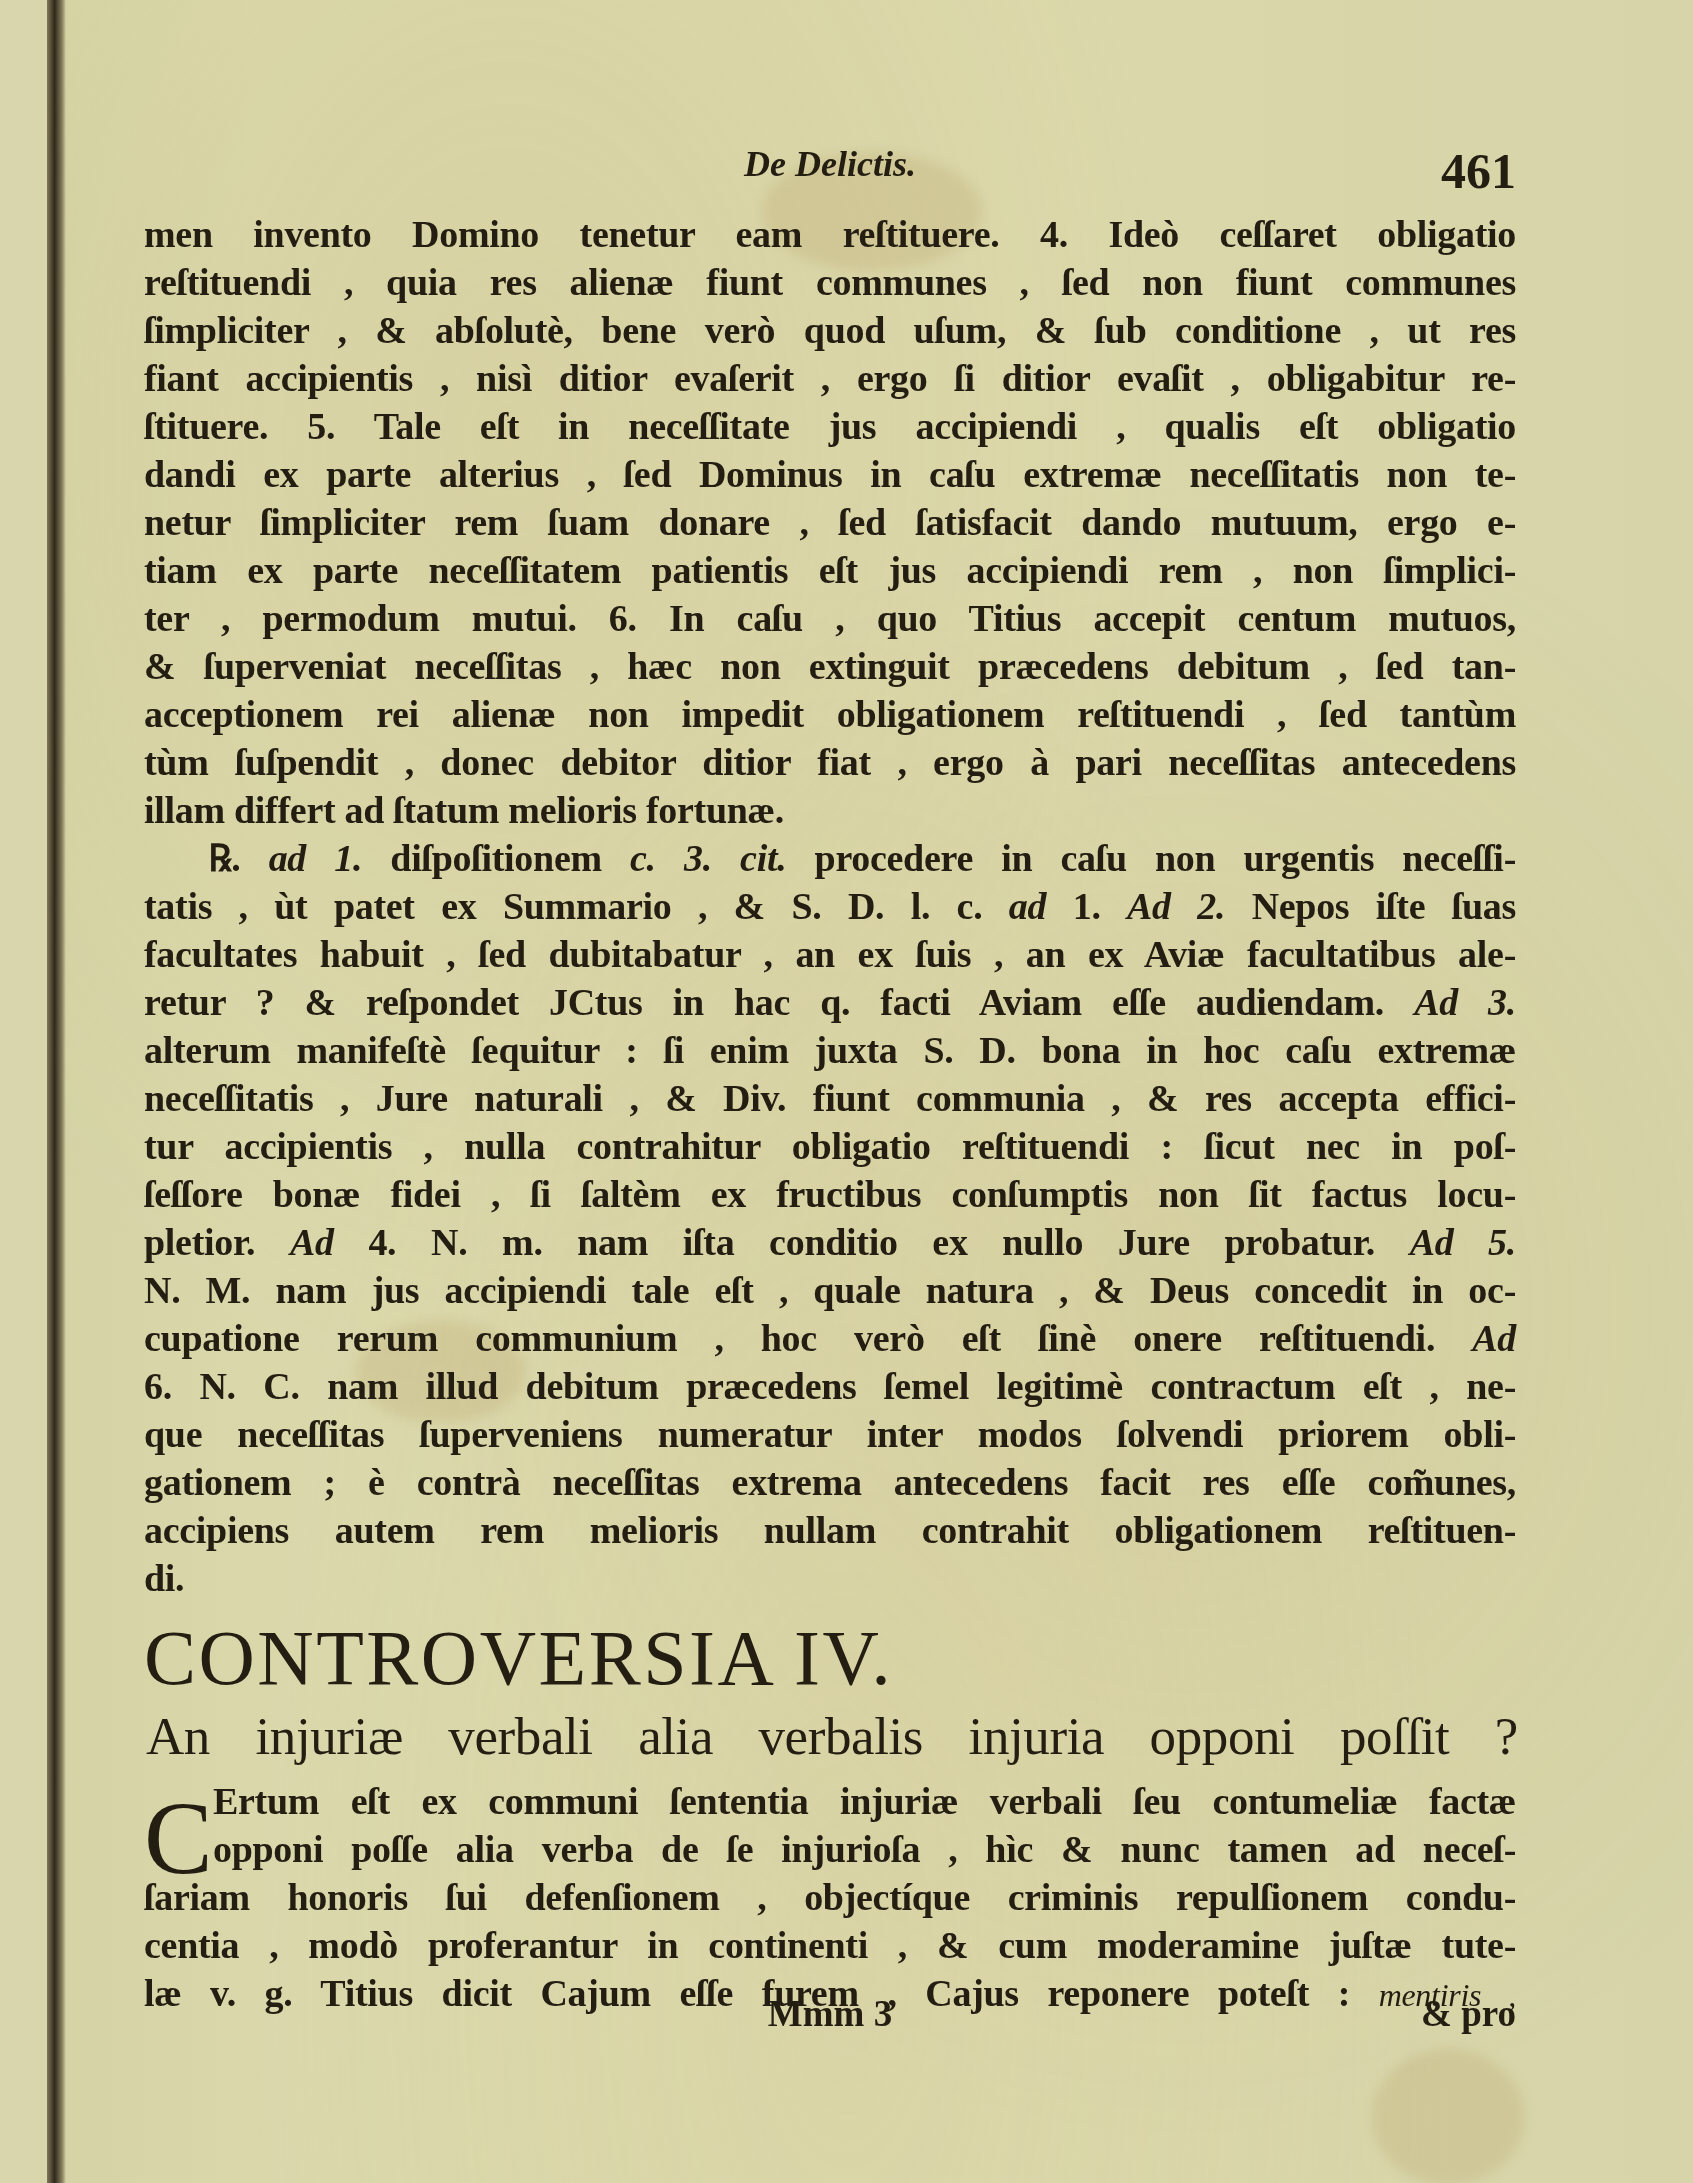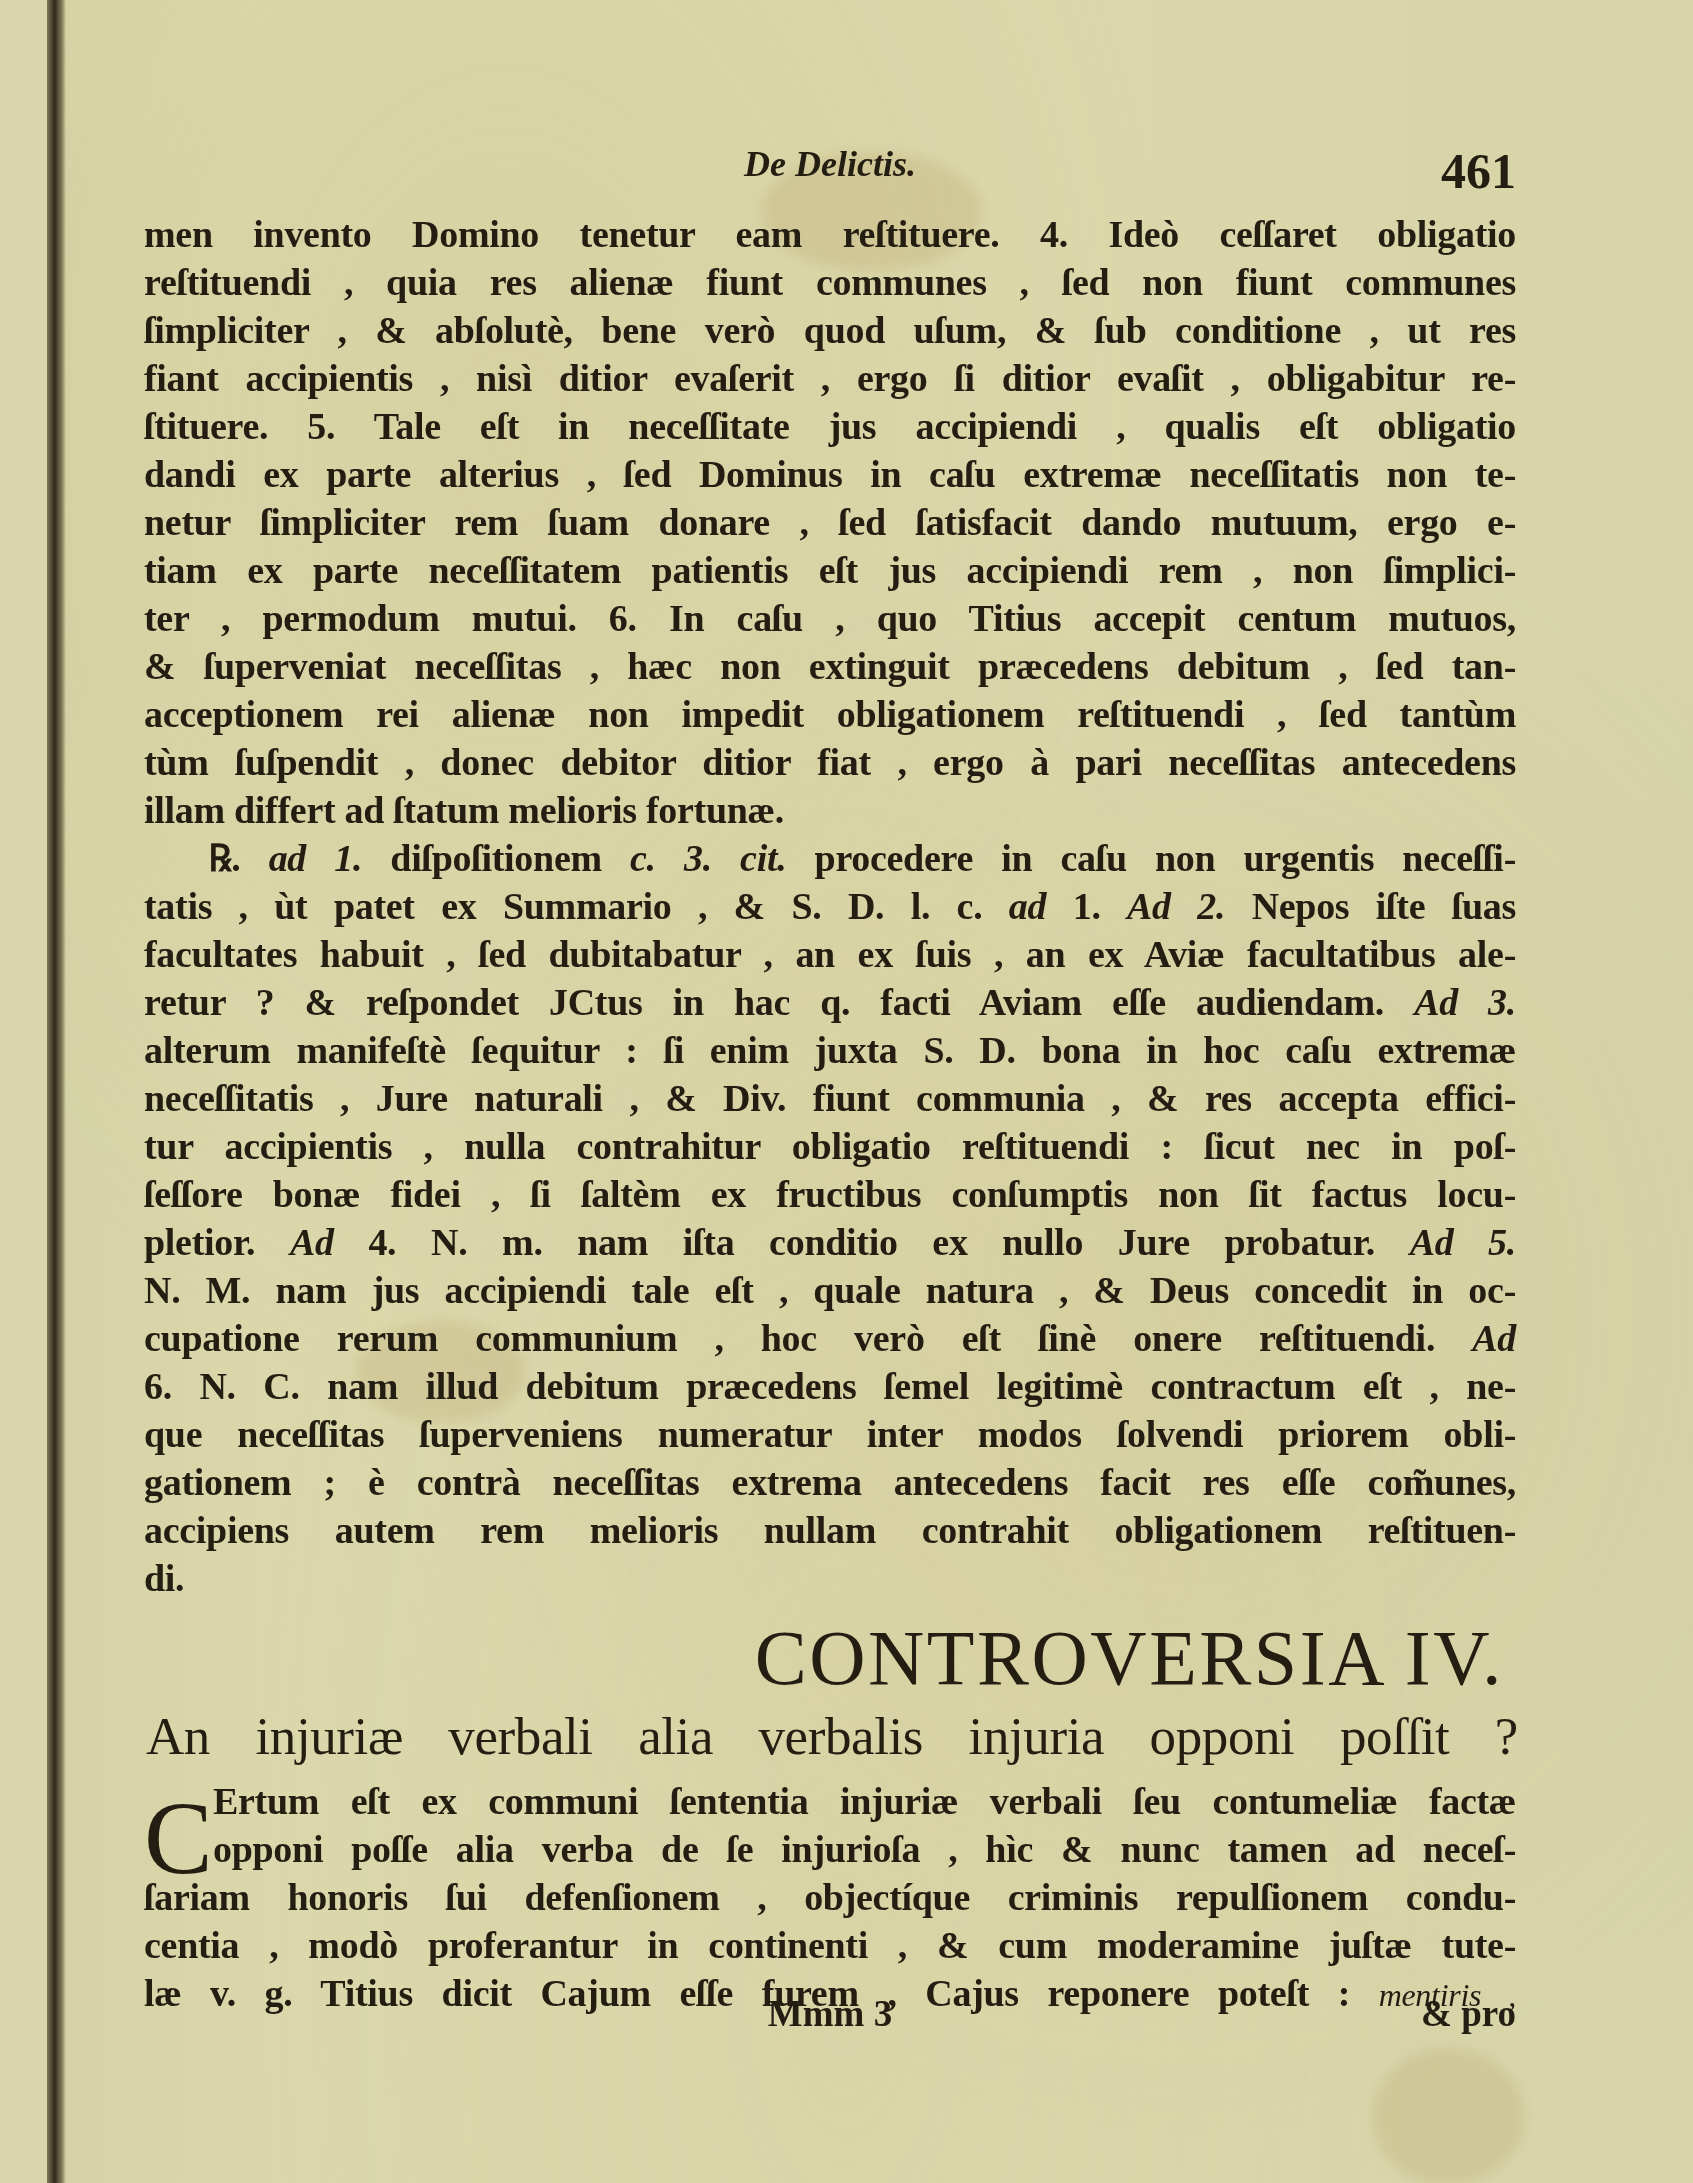--- a/index.html
+++ b/index.html
@@ -87,23 +87,23 @@
     text-align-last: left;
   }
   .line.indent {
     padding-left: 64px;
   }
   .line span.it {
     font-style: italic;
   }
   .heading {
     position: absolute;
-    left: 132px;
-    width: 1372px;
-    text-align: right;
+    left: 144px;
+    width: 1372px;
+    text-align: left;
   }
   .heading.controversia {
     top: 1613px;
     font-size: 78px;
     letter-spacing: 2.5px;
     font-weight: normal;
   }
   .heading.question {
     top: 1706px;
     font-size: 53px;

